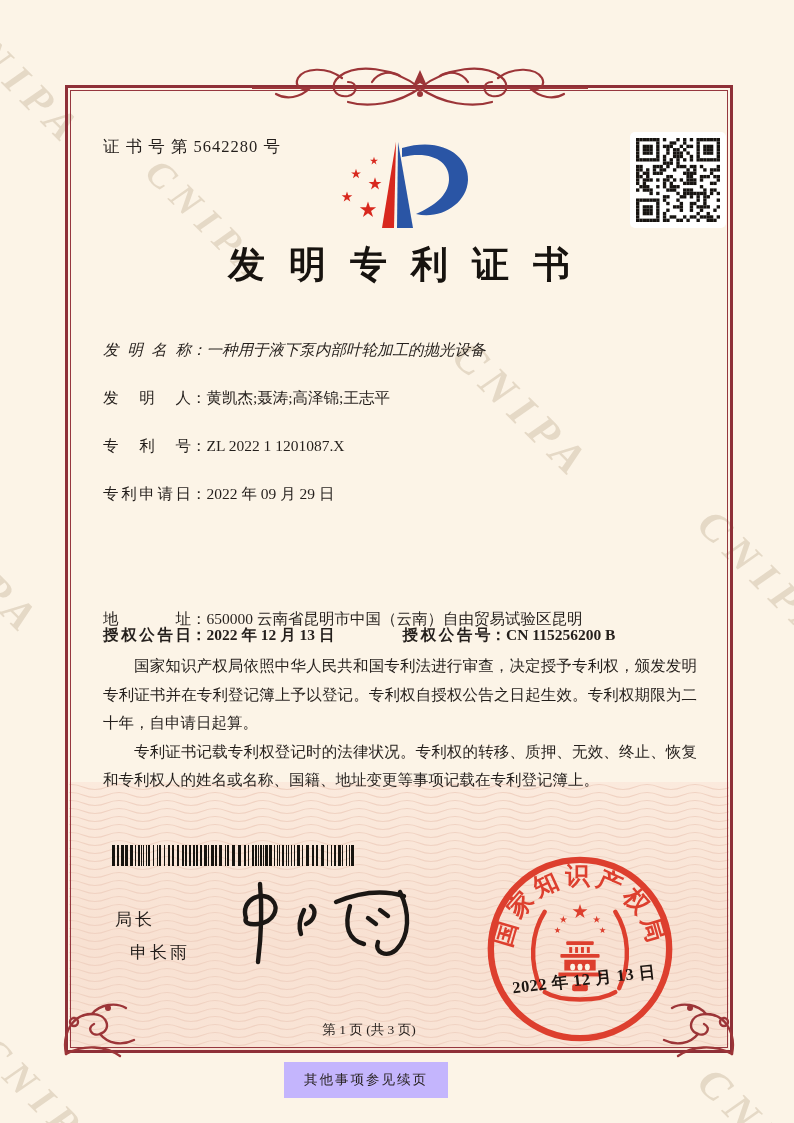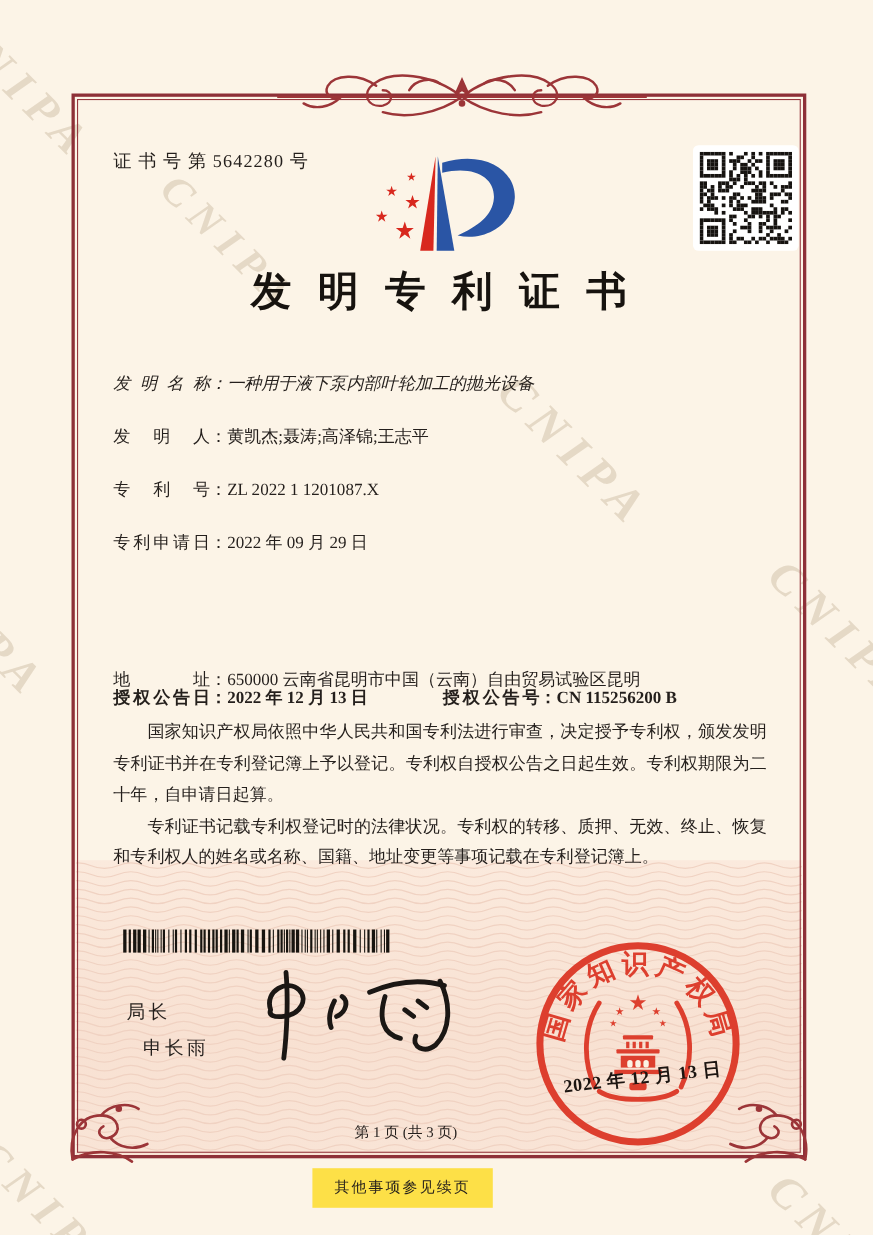--- a/index.html
+++ b/index.html
@@ -66,21 +66,21 @@
   #autograph{position:absolute;left:218px;top:876px;z-index:5;}
 
   
   #seal{position:absolute;left:482px;top:851px;z-index:6;opacity:.95;}
   .seal-date{position:absolute;left:478px;top:969px;width:212px;z-index:7;text-align:center;
              font-size:16.5px;font-weight:bold;letter-spacing:.5px;color:#1c1511;
              transform:rotate(-6.5deg);}
 
   
   .page-num{position:absolute;left:65px;top:1021px;width:608px;z-index:5;text-align:center;font-size:13.5px;}
-  .foot-note{position:absolute;left:284px;top:1062px;z-index:5;background:#fde047;
+  .foot-note{position:absolute;left:284px;top:1062px;z-index:5;background:#c4b5fd;
              padding:9px 20px;font-size:13.5px;letter-spacing:2px;}
 </style>
 </head>
 <body>
 
 <div id="page">
 
   <div id="waveband">
       <svg width="660" height="268">
         <path d="M-10 5 q 12 -5 24 0 q 12 5 24 0 q 12 -5 24 0 q 12 5 24 0 q 12 -5 24 0 q 12 5 24 0 q 12 -5 24 0 q 12 5 24 0 q 12 -5 24 0 q 12 5 24 0 q 12 -5 24 0 q 12 5 24 0 q 12 -5 24 0 q 12 5 24 0 q 12 -5 24 0 q 12 5 24 0 q 12 -5 24 0 q 12 5 24 0 q 12 -5 24 0 q 12 5 24 0 q 12 -5 24 0 q 12 5 24 0 q 12 -5 24 0 q 12 5 24 0 q 12 -5 24 0 q 12 5 24 0 q 12 -5 24 0 q 12 5 24 0 q 12 -5 24 0 q 12 5 24 0" fill="none" stroke="#f0d2c2" stroke-width="1.1"></path>

